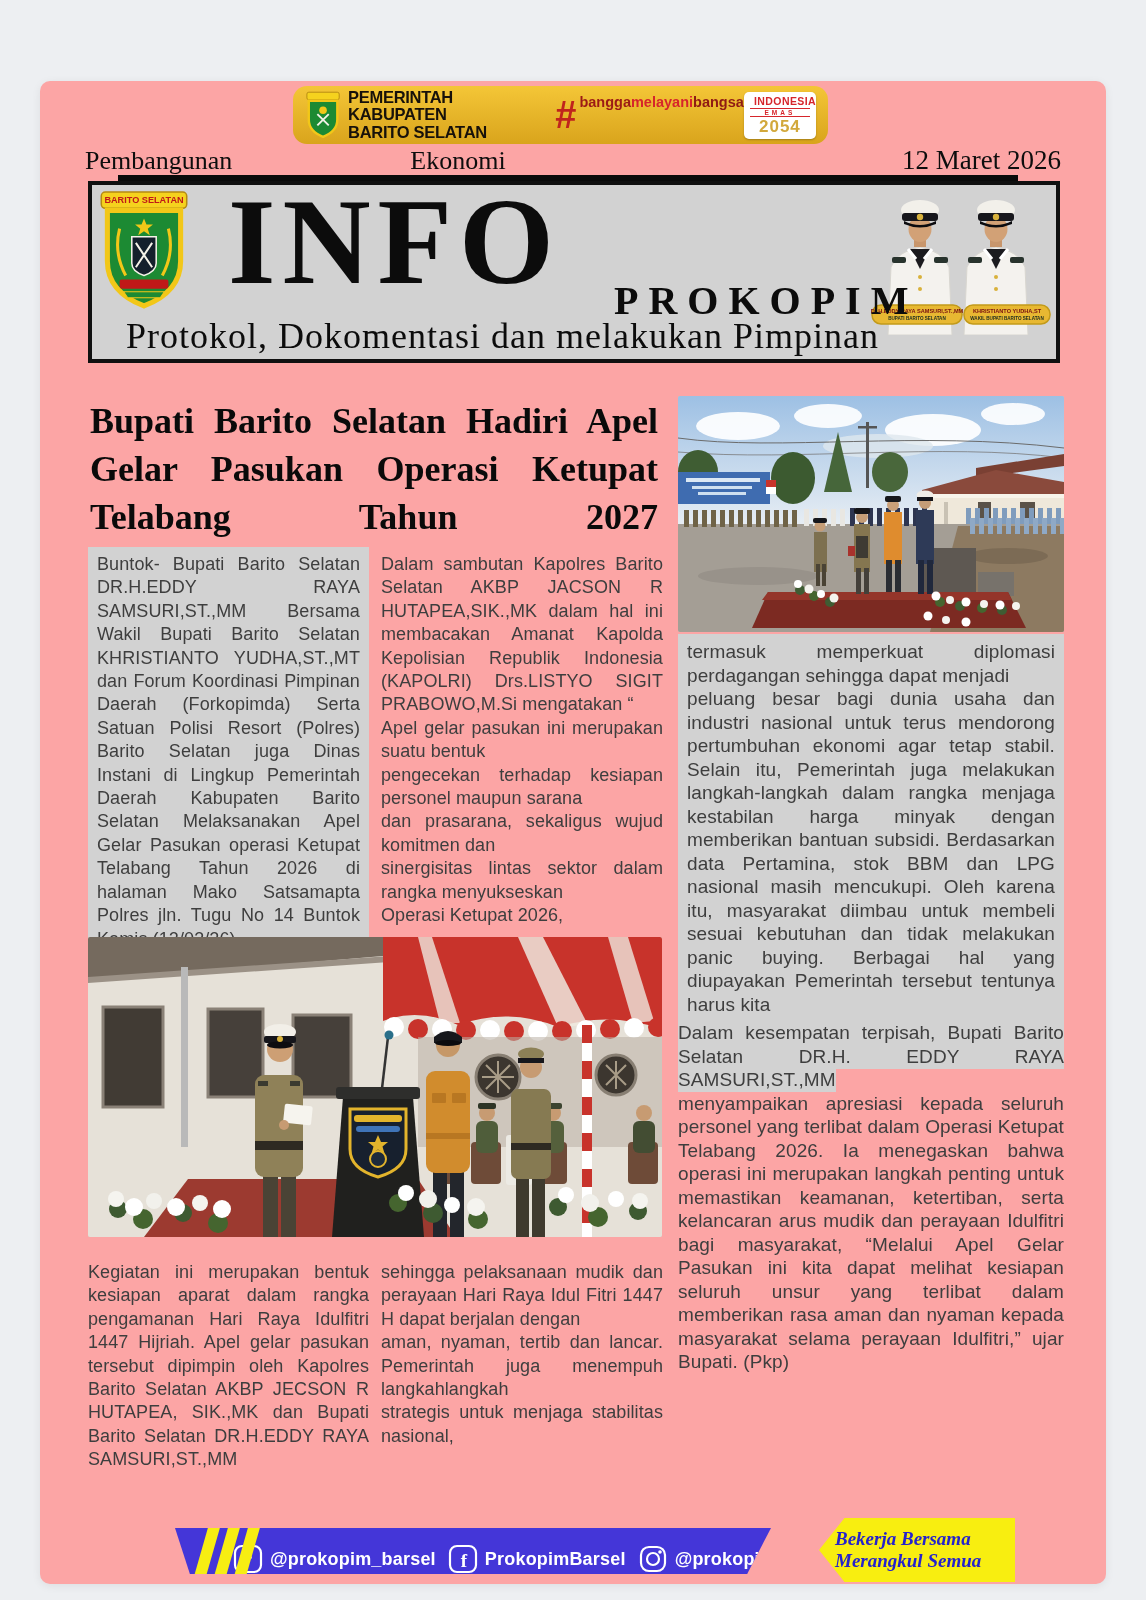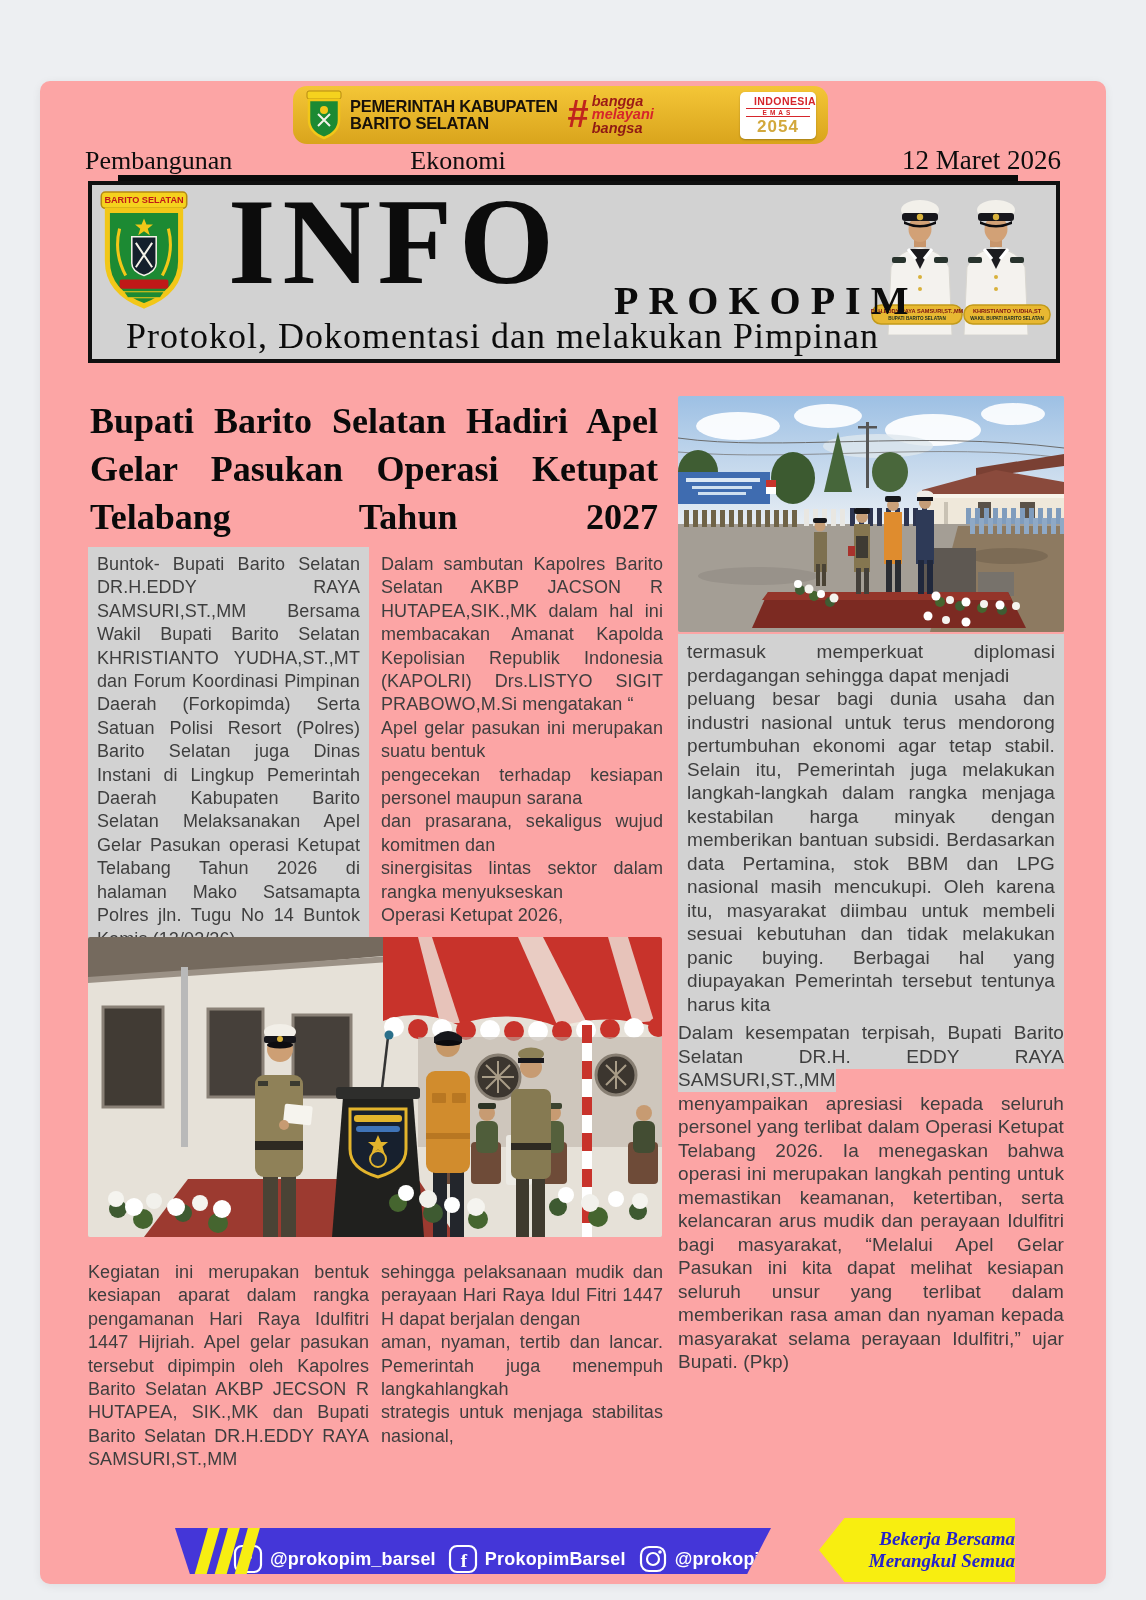--- a/index.html
+++ b/index.html
@@ -13,21 +13,21 @@
           background:linear-gradient(#f4c637,#d9a41c);border-radius:14px;
           display:flex;align-items:center;padding:0 12px;box-sizing:border-box;}
   .gov{margin-left:7px;line-height:1.04;}
   .gov div{font-weight:900;font-size:16.5px;color:#17110a;letter-spacing:-.3px;}
   .berakhlak{margin-left:13px;position:relative;padding-right:14px;}
   .berakhlak .word{color:#d6252b;font-weight:bold;font-size:26px;letter-spacing:.5px;line-height:26px;}
   .berakhlak .vals{font-size:6.6px;color:#a8322c;line-height:8px;margin-top:2px;white-space:nowrap;}
   .ba-arrow{position:absolute;right:-2px;top:-8px;}
   .hashtag{display:flex;margin-left:10px;align-items:flex-start;}
   .hash{font-size:38px;font-weight:bold;color:#c0241d;line-height:38px;margin-right:3px;}
-  .hwords{display:flex;flex-direction:column;line-height:13.5px;font-weight:bold;font-size:14.5px;font-style:italic;}
+  .hwords{display:flex;flex-direction:row;line-height:13.5px;font-weight:bold;font-size:14.5px;}
   .hw1{color:#9c1b16;} .hw2{color:#d6252b;} .hw3{color:#8f1a14;}
   .badge{margin-left:auto;background:#ffffff;border-radius:5px;width:76px;height:47px;text-align:center;
          padding-top:3px;box-sizing:border-box;box-shadow:0 1px 2px rgba(0,0,0,.25);}
   .badge .b1{font-size:10.5px;font-weight:bold;color:#d6252b;letter-spacing:.4px;text-align:right;}
   .badge .b2{font-size:6.5px;font-weight:bold;color:#d6252b;letter-spacing:3px;border-top:1.5px solid #d6252b;
              border-bottom:1.5px solid #d6252b;margin:1px 6px;}
   .badge .b3{font-size:17px;font-weight:bold;color:#d2a83c;letter-spacing:1px;line-height:17px;}
 
   
   .kicker{position:absolute;left:45px;top:64px;width:976px;display:flex;align-items:baseline;
@@ -73,21 +73,21 @@
   .footer{position:absolute;left:135px;top:1437px;width:840px;height:64px;}
   .fblue{position:absolute;left:0;top:10px;width:596px;height:46px;background:#4436d8;
          clip-path:polygon(0 0,100% 0,96% 100%,2.5% 100%);
          display:flex;align-items:flex-end;padding-left:58px;box-sizing:border-box;gap:12px;}
   .stripe{position:absolute;top:-4px;width:12px;height:56px;background:#f7ee12;transform:skewX(-16deg);}
   .s1{left:26px;} .s2{left:46px;} .s3{left:66px;}
   .sg{display:flex;align-items:center;gap:7px;color:#ffffff;font-weight:bold;font-size:18px;
       letter-spacing:.2px;white-space:nowrap;}
   .ribbon{position:absolute;left:644px;top:0;width:196px;height:64px;background:#f8ee10;
           clip-path:polygon(0 50%,13% 0,100% 0,100% 100%,13% 100%);
-          display:flex;flex-direction:column;justify-content:center;align-items:flex-end;
+          display:flex;flex-direction:column;justify-content:center;align-items:flex-start;
           font-family:"Liberation Serif",serif;font-style:italic;font-weight:bold;color:#2522cc;
           font-size:19px;line-height:22px;padding-left:16px;box-sizing:border-box;}
 </style>
 </head>
 <body>
 
 <div class="canvas">
   <div class="sheet">
 
     <div class="banner">

